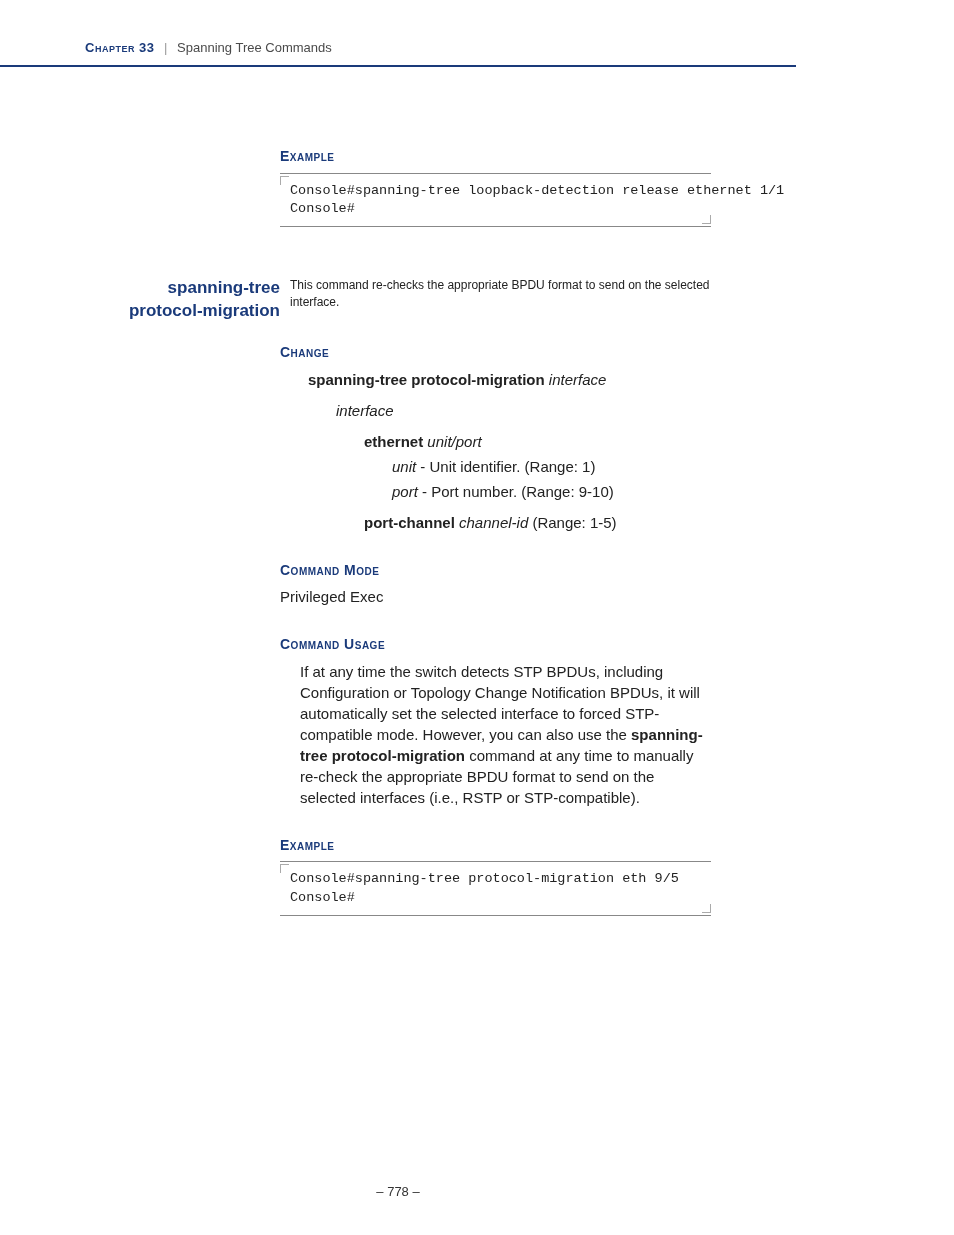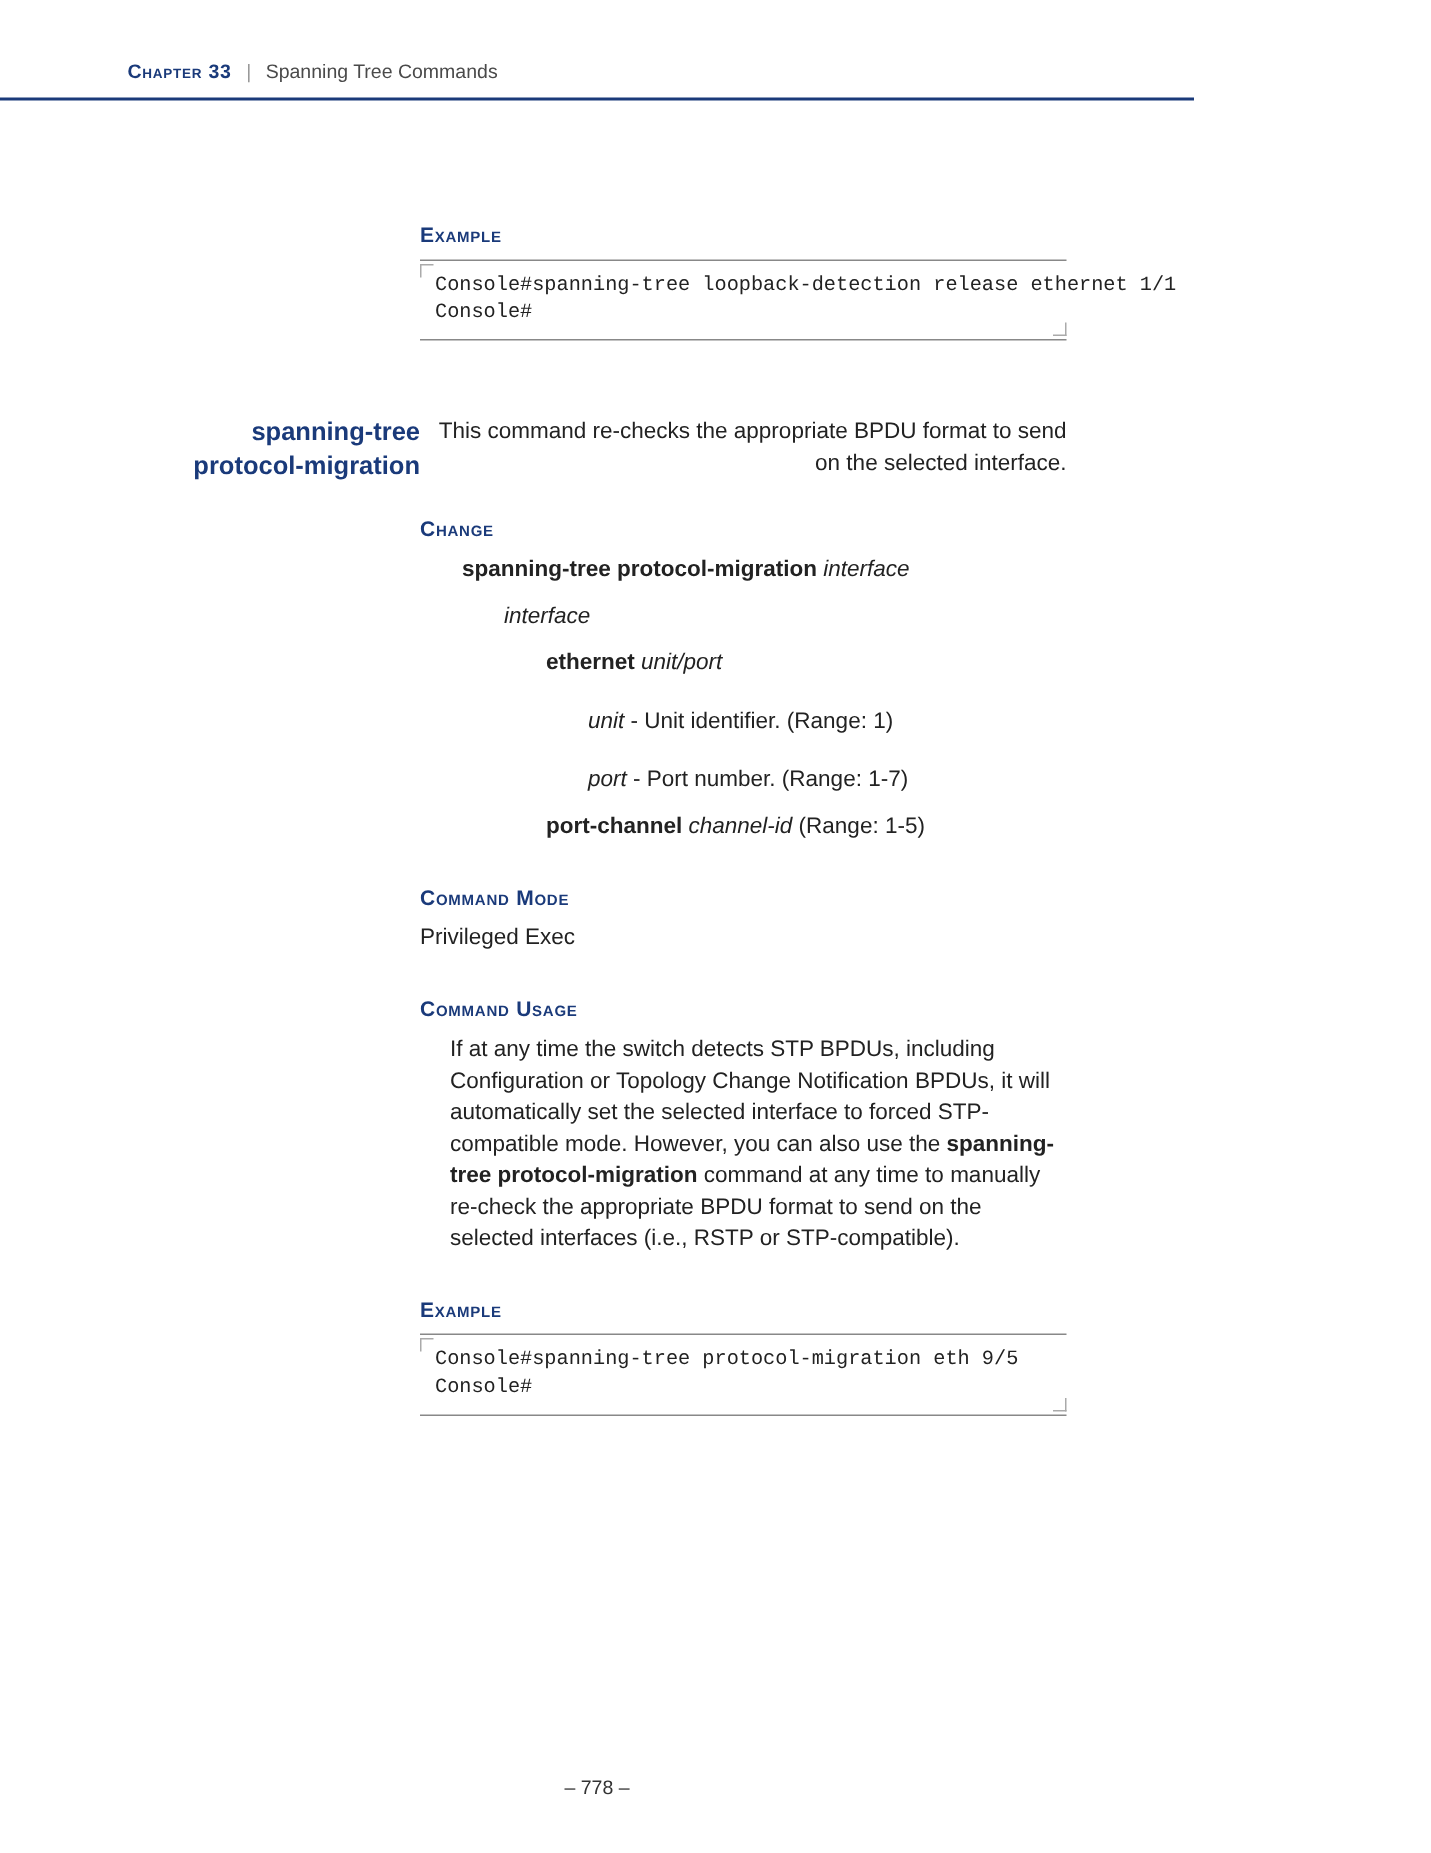--- a/index.html
+++ b/index.html
@@ -89,34 +89,33 @@
     text-align: right;
     padding-right: 10px;
     font-family: Arial, Helvetica, sans-serif;
     font-weight: bold;
     color: #1a3a7a;
     font-size: 17px;
     line-height: 1.35;
   }
   .cmd-desc {
     flex: 1;
-    font-size: 15px;
+    font-size: 12px;
     line-height: 1.4;
     color: #222;
-    text-align: right;
   }
   .body-block {
     margin-left: 195px;
     font-size: 15px;
     line-height: 1.4;
   }
   .syntax-lines { margin-left: 28px; }
   .indent1 { margin-left: 28px; margin-top: 10px; }
   .indent2 { margin-left: 56px; margin-top: 10px; }
-  .indent3 { margin-left: 84px; margin-top: 18px; }
+  .indent3 { margin-left: 84px; margin-top: 4px; }
   .b { font-weight: bold; }
   .i { font-style: italic; }
   .plain-text { margin-top: 2px; }
   .usage-text { margin-top: 2px; margin-left: 20px; }
   .footer {
     position: absolute;
     bottom: 36px;
     left: 0; right: 0;
     text-align: center;
     font-size: 13px;
@@ -161,21 +160,21 @@
         </div>
         <div class="indent1 i">interface</div>
         <div class="indent2">
           <span class="b">ethernet</span>
           <span class="i">unit/port</span>
         </div>
         <div class="indent3">
           <span class="i">unit</span><span> - Unit identifier. (Range: 1)</span>
         </div>
         <div class="indent3">
-          <span class="i">port</span><span> - Port number. (Range: 1-7)</span>
+          <span class="i">port</span><span> - Port number. (Range: 9-10)</span>
         </div>
         <div class="indent2">
           <span class="b">port-channel</span>
           <span class="i">channel-id</span><span> (Range: 1-5)</span>
         </div>
       </div>
     </div>
 
     <div class="body-block">
       <div class="section-heading" style="margin-top:28px">Command Mode</div>

